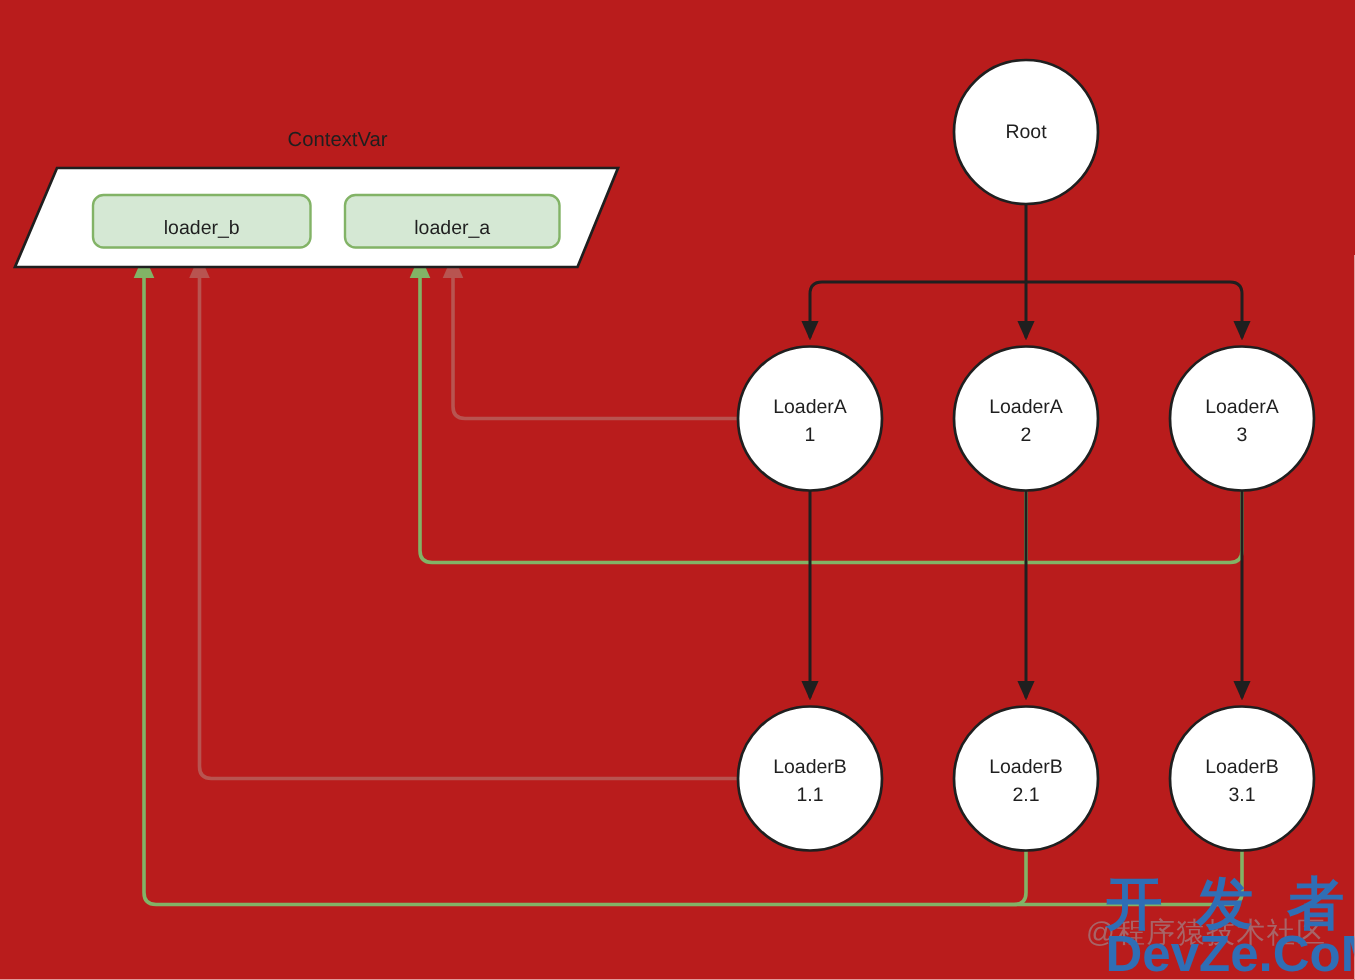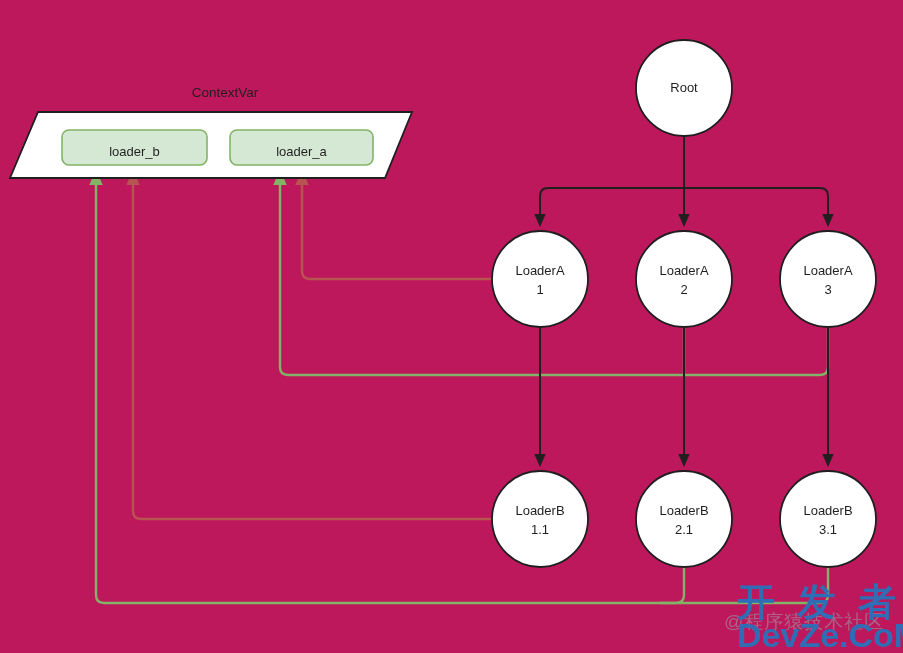--- a/index.html
+++ b/index.html
@@ -4,21 +4,21 @@
 <style>
   html, body {
     margin: 0;
     padding: 0;
     background: #ffffff;
   }
   #stage {
     position: relative;
     width: 903px;
     height: 653px;
-    background: #be185d;
+    background: #b91c1c;
     overflow: hidden;
     font-family: "Liberation Sans", sans-serif;
   }
   #diagram-svg {
     position: absolute;
     top: 0;
     left: 0;
     width: 903px;
     height: 653px;
   }

